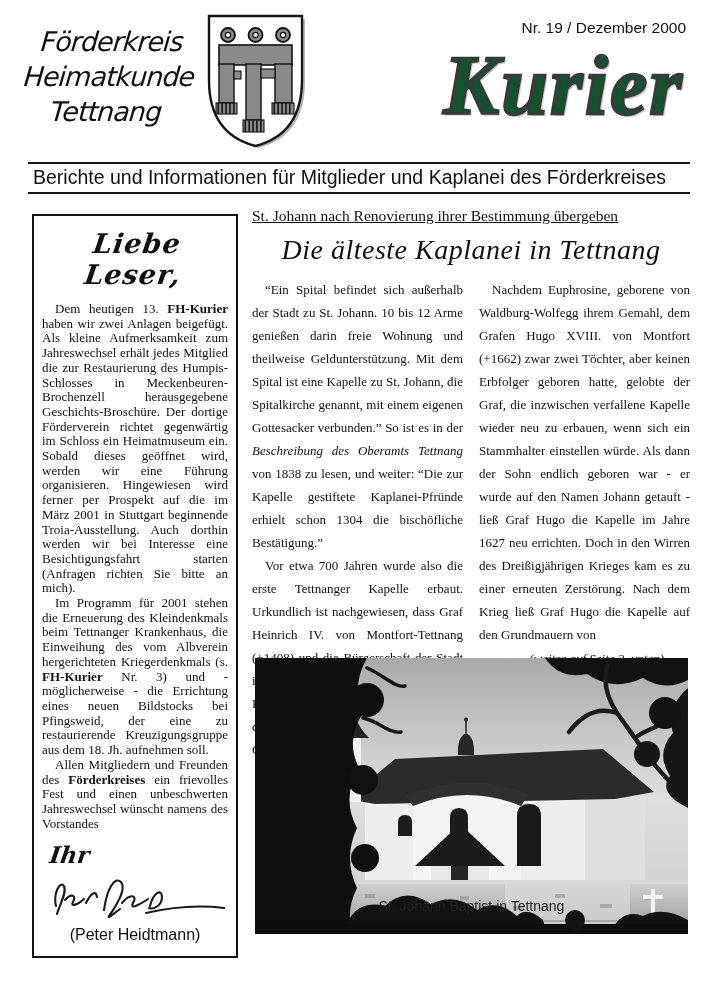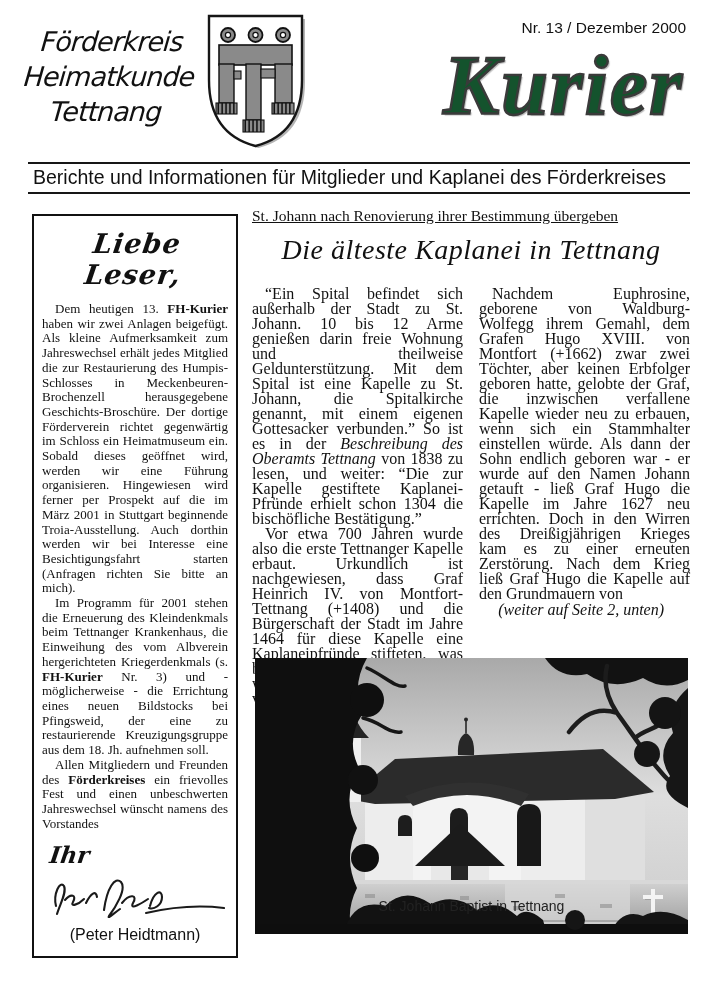--- a/index.html
+++ b/index.html
@@ -55,21 +55,21 @@
   .signer-name { font-family:"Liberation Sans", sans-serif; font-size:16px; text-align:center; margin-top:8px; }
   .signer-role { font-family:"Liberation Sans", sans-serif; font-size:12.5px; text-align:center; margin-top:10px; }
   
   .article { position:absolute; left:252px; top:207px; width:438px; }
   .kicker { font-size:15.5px; text-decoration:underline; }
   .headline {
     font-style:italic; font-size:28px; text-align:center;
     margin:9px 0 12px 0; letter-spacing:0.5px; white-space:nowrap;
   }
   .cols { display:flex; gap:16px; }
-  .col { width:211px; font-size:16px; line-height:15px; text-align:justify;margin-top:8px; }
+  .col { width:211px; font-size:13px; line-height:23px; text-align:justify; }
   .col p { text-indent:13px; }
   .col p.noindent { text-indent:0; }
   .cont-note { font-style:italic; text-align:right; padding-right:26px; margin-top:1px; }
   
   .photo { position:absolute; left:255px; top:658px; width:433px; height:276px; display:block; }
   .caption {
     position:absolute; left:255px; top:898px; width:433px; text-align:center;
     font-family:"Liberation Sans", sans-serif; font-size:14px; color:#222;
   }
 </style>
@@ -107,21 +107,21 @@
       <rect x="13" y="95" width="21" height="11" fill="#8a8a8a" stroke="#111" stroke-width="1.1"></rect>
       <line x1="14.5" y1="100.5" x2="33" y2="100.5" stroke="#111" stroke-width="11" stroke-dasharray="1.5 2.4"></line>
       <rect x="40" y="112" width="21" height="12" fill="#8a8a8a" stroke="#111" stroke-width="1.1"></rect>
       <line x1="41.5" y1="118" x2="60" y2="118" stroke="#111" stroke-width="12" stroke-dasharray="1.5 2.4"></line>
       <rect x="69" y="95" width="22" height="11" fill="#8a8a8a" stroke="#111" stroke-width="1.1"></rect>
       <line x1="70.5" y1="100.5" x2="90" y2="100.5" stroke="#111" stroke-width="11" stroke-dasharray="1.5 2.4"></line>
     </g>
   </svg>
 
   <div class="paper-title">Kurier</div>
-  <div class="issue">Nr. 13 / Dezember 2000</div>
+  <div class="issue">Nr. 19 / Dezember 2000</div>
 
   <div class="rule rule-1"></div>
   <div class="subtitle">Berichte und Informationen für Mitglieder und Kaplanei des Förderkreises</div>
   <div class="rule rule-2"></div>
 
   <div class="editorial-box">
     <div class="editorial-heading">Liebe Leser,</div>
     <p><span>Dem heutigen 13. </span><span style="font-weight: bold;">FH-Kurier</span><span> haben wir zwei Anlagen beigefügt. Als kleine Aufmerksamkeit zum Jahreswechsel erhält jedes Mitglied die zur Restaurierung des Humpis-Schlosses in Meckenbeuren-Brochenzell herausgegebene Geschichts-Broschüre. Der dortige Förderverein richtet gegenwärtig im Schloss ein Heimatmuseum ein. Sobald dieses geöffnet wird, werden wir eine Führung organisieren. Hingewiesen wird ferner per Prospekt auf die im März 2001 in Stuttgart beginnende Troia-Ausstellung. Auch dorthin werden wir bei Interesse eine Besichtigungsfahrt starten (Anfragen richten Sie bitte an mich).</span></p>
     <p><span>Im Programm für 2001 stehen die Erneuerung des Kleindenkmals beim Tettnanger Krankenhaus, die Einweihung des vom Albverein hergerichteten Kriegerdenkmals (s. </span><span style="font-weight: bold;">FH-Kurier</span><span> Nr. 3) und - möglicherweise - die Errichtung eines neuen Bildstocks bei Pfingsweid, der eine zu restaurierende Kreuzigungsgruppe aus dem 18. Jh. aufnehmen soll.</span></p>
     <p><span>Allen Mitgliedern und Freunden des </span><span style="font-weight: bold;">Förderkreises</span><span> ein frievolles Fest und einen unbeschwerten Jahreswechsel wünscht namens des Vorstandes</span></p>

